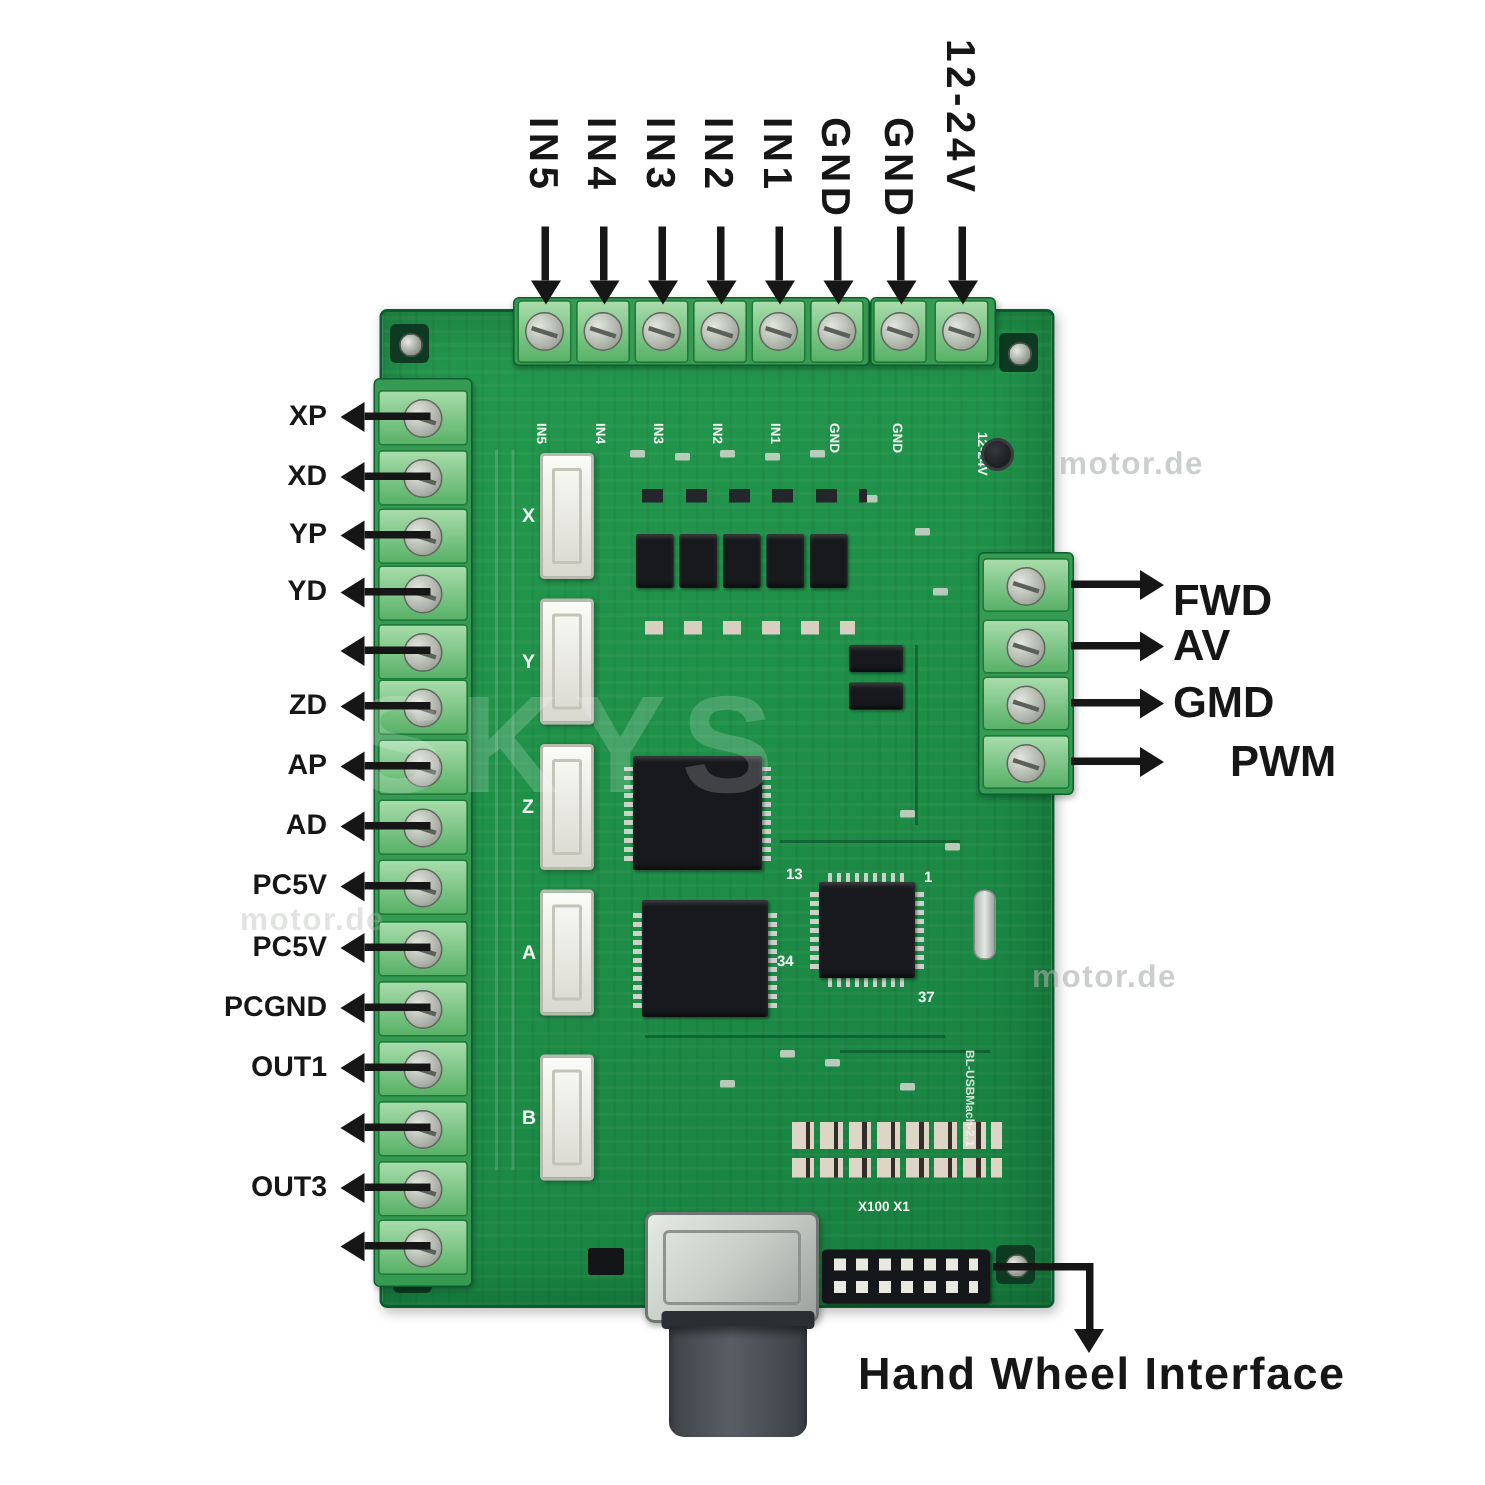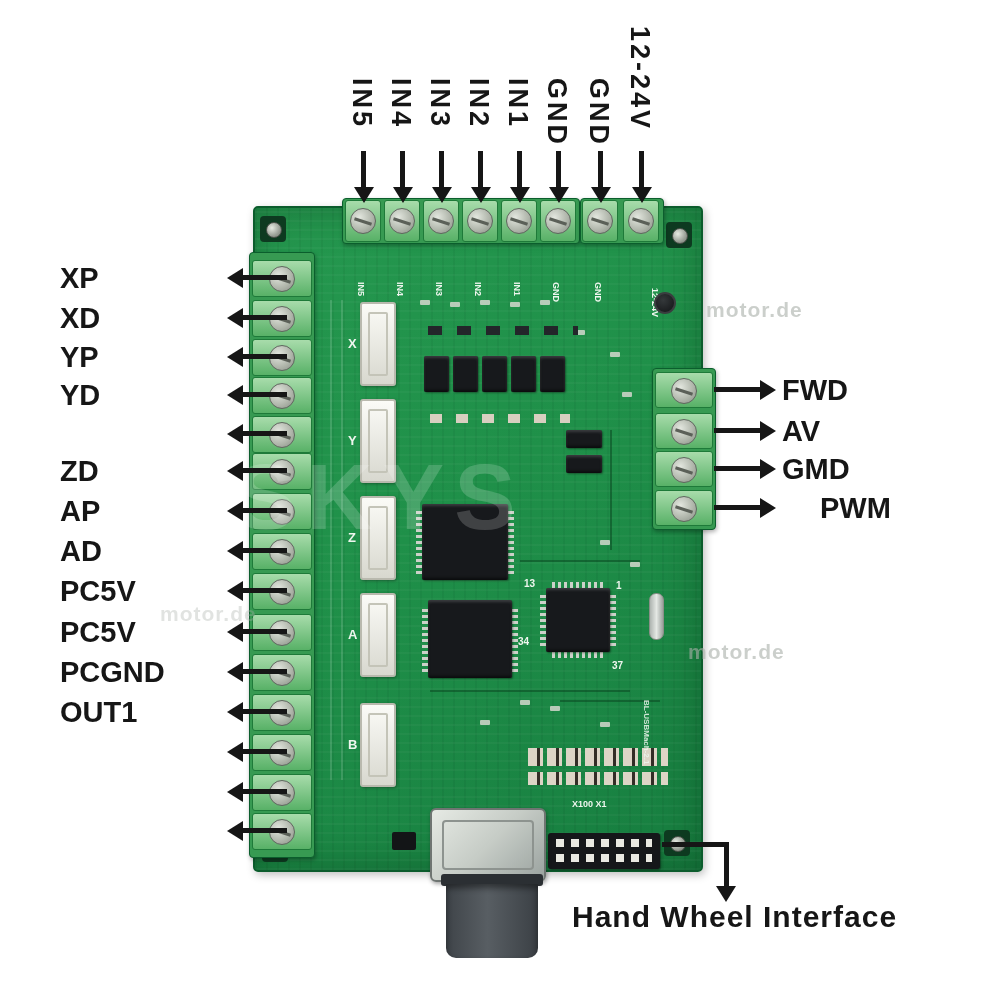--- a/index.html
+++ b/index.html
@@ -3,21 +3,21 @@
 <meta charset="utf-8">
 <style>
   *{margin:0;padding:0;box-sizing:border-box}
   html,body{background:#fff}
   body{font-family:"Liberation Sans",sans-serif;color:#161616}
   .canvas{position:relative;width:990px;height:990px;background:#fff;overflow:hidden}
 
   
   .lbl{position:absolute;color:var(--arrow_black,#161616);font-weight:700;white-space:nowrap}
   .toplbl{writing-mode:vertical-rl;font-size:27px;letter-spacing:3px;line-height:30px}
-  .leftlbl{width:158px;font-size:29px;line-height:34px}
+  .leftlbl{width:158px;text-align:right;font-size:19px;line-height:34px}
   .rightlbl{font-size:29px;line-height:34px}
   .handlbl{font-size:30px;letter-spacing:1px}
 
   
   .adown{position:absolute;width:5px;background:var(--arrow_black,#161616)}
   .adown::after{content:"";position:absolute;top:100%;left:50%;transform:translateX(-50%);
     border:10px solid transparent;border-bottom:0;border-top:16px solid var(--arrow_black,#161616)}
   .aleft{position:absolute;height:5px;background:var(--arrow_black,#161616)}
   .aleft::before{content:"";position:absolute;right:100%;top:50%;transform:translateY(-50%);
     border:10px solid transparent;border-left:0;border-right:16px solid var(--arrow_black,#161616)}
@@ -306,37 +306,38 @@
   <div class="lbl leftlbl" style="left:60px;top:301px">XD</div>
   <div class="lbl leftlbl" style="left:60px;top:340px">YP</div>
   <div class="lbl leftlbl" style="left:60px;top:378px">YD</div>
   <div class="lbl leftlbl" style="left:60px;top:454px">ZD</div>
   <div class="lbl leftlbl" style="left:60px;top:534px">AD</div>
   <div class="lbl leftlbl" style="left:60px;top:494px">AP</div>
   <div class="lbl leftlbl" style="left:60px;top:574px">PC5V</div>
   <div class="lbl leftlbl" style="left:60px;top:615px">PC5V</div>
   <div class="lbl leftlbl" style="left:60px;top:655px">PCGND</div>
   <div class="lbl leftlbl" style="left:60px;top:695px">OUT1</div>
+  <div class="lbl leftlbl" style="left:60px;top:775px">OUT3</div>
   <div class="aleft" style="left:243px;top:275px;width:44px"></div>
   <div class="aleft" style="left:243px;top:315px;width:44px"></div>
   <div class="aleft" style="left:243px;top:354px;width:44px"></div>
   <div class="aleft" style="left:243px;top:392px;width:44px"></div>
   <div class="aleft" style="left:243px;top:431px;width:44px"></div>
   <div class="aleft" style="left:243px;top:468px;width:44px"></div>
   <div class="aleft" style="left:243px;top:508px;width:44px"></div>
   <div class="aleft" style="left:243px;top:548px;width:44px"></div>
   <div class="aleft" style="left:243px;top:588px;width:44px"></div>
   <div class="aleft" style="left:243px;top:629px;width:44px"></div>
   <div class="aleft" style="left:243px;top:669px;width:44px"></div>
   <div class="aleft" style="left:243px;top:709px;width:44px"></div>
   <div class="aleft" style="left:243px;top:749px;width:44px"></div>
   <div class="aleft" style="left:243px;top:789px;width:44px"></div>
   <div class="aleft" style="left:243px;top:828px;width:44px"></div>
 
-  <div class="lbl rightlbl" style="left:782px;top:373px">FWD</div>
+  <div class="lbl rightlbl" style="left:782px;top:384px">FWD</div>
   <div class="lbl rightlbl" style="left:782px;top:414px">AV</div>
   <div class="lbl rightlbl" style="left:782px;top:452px">GMD</div>
   <div class="lbl rightlbl" style="left:820px;top:491px">PWM</div>
   <div class="aright" style="left:714px;top:387px;width:46px"></div>
   <div class="aright" style="left:714px;top:428px;width:46px"></div>
   <div class="aright" style="left:714px;top:466px;width:46px"></div>
   <div class="aright" style="left:714px;top:505px;width:46px"></div>
 
   <div class="hwseg" style="left:662px;top:842px;width:66px;height:5px"></div>
   <div class="hwseg" style="left:724px;top:842px;width:5px;height:44px"></div>

